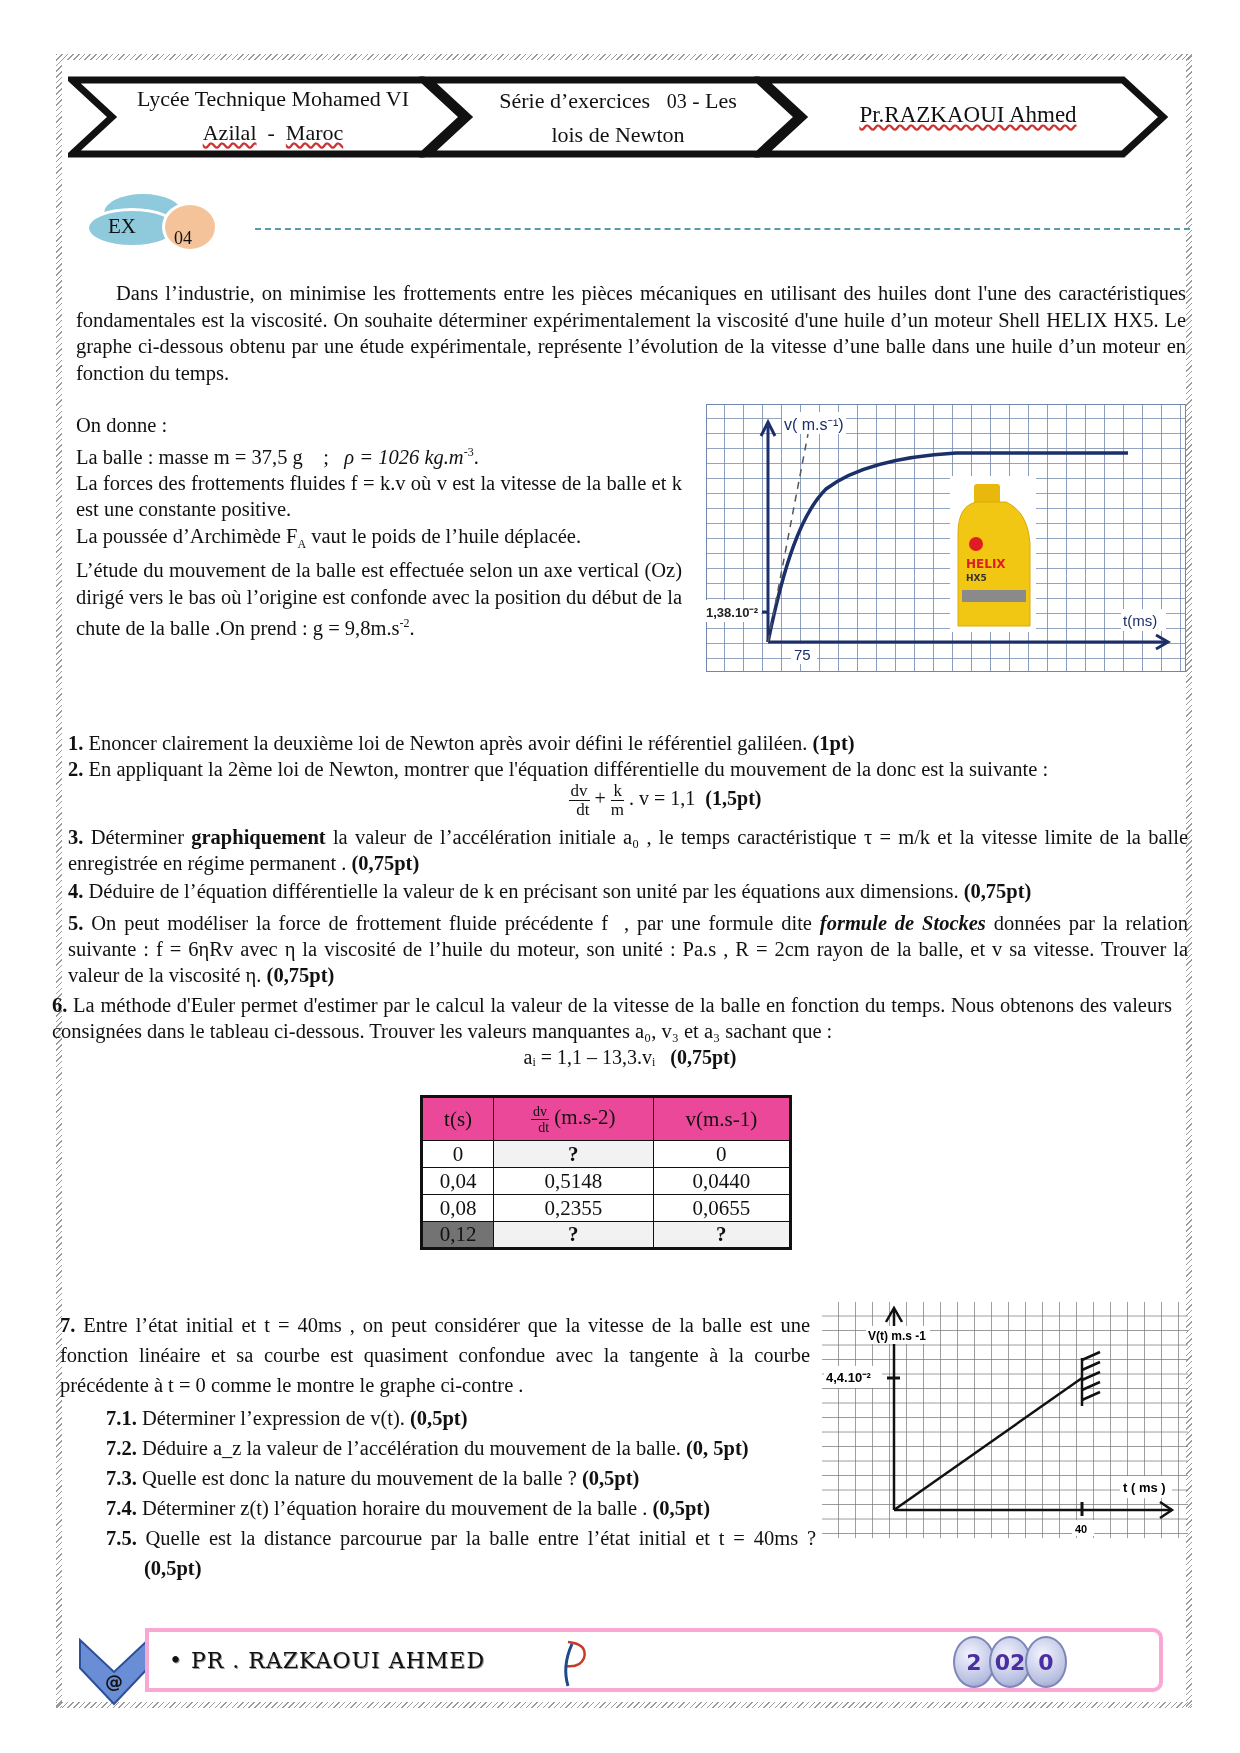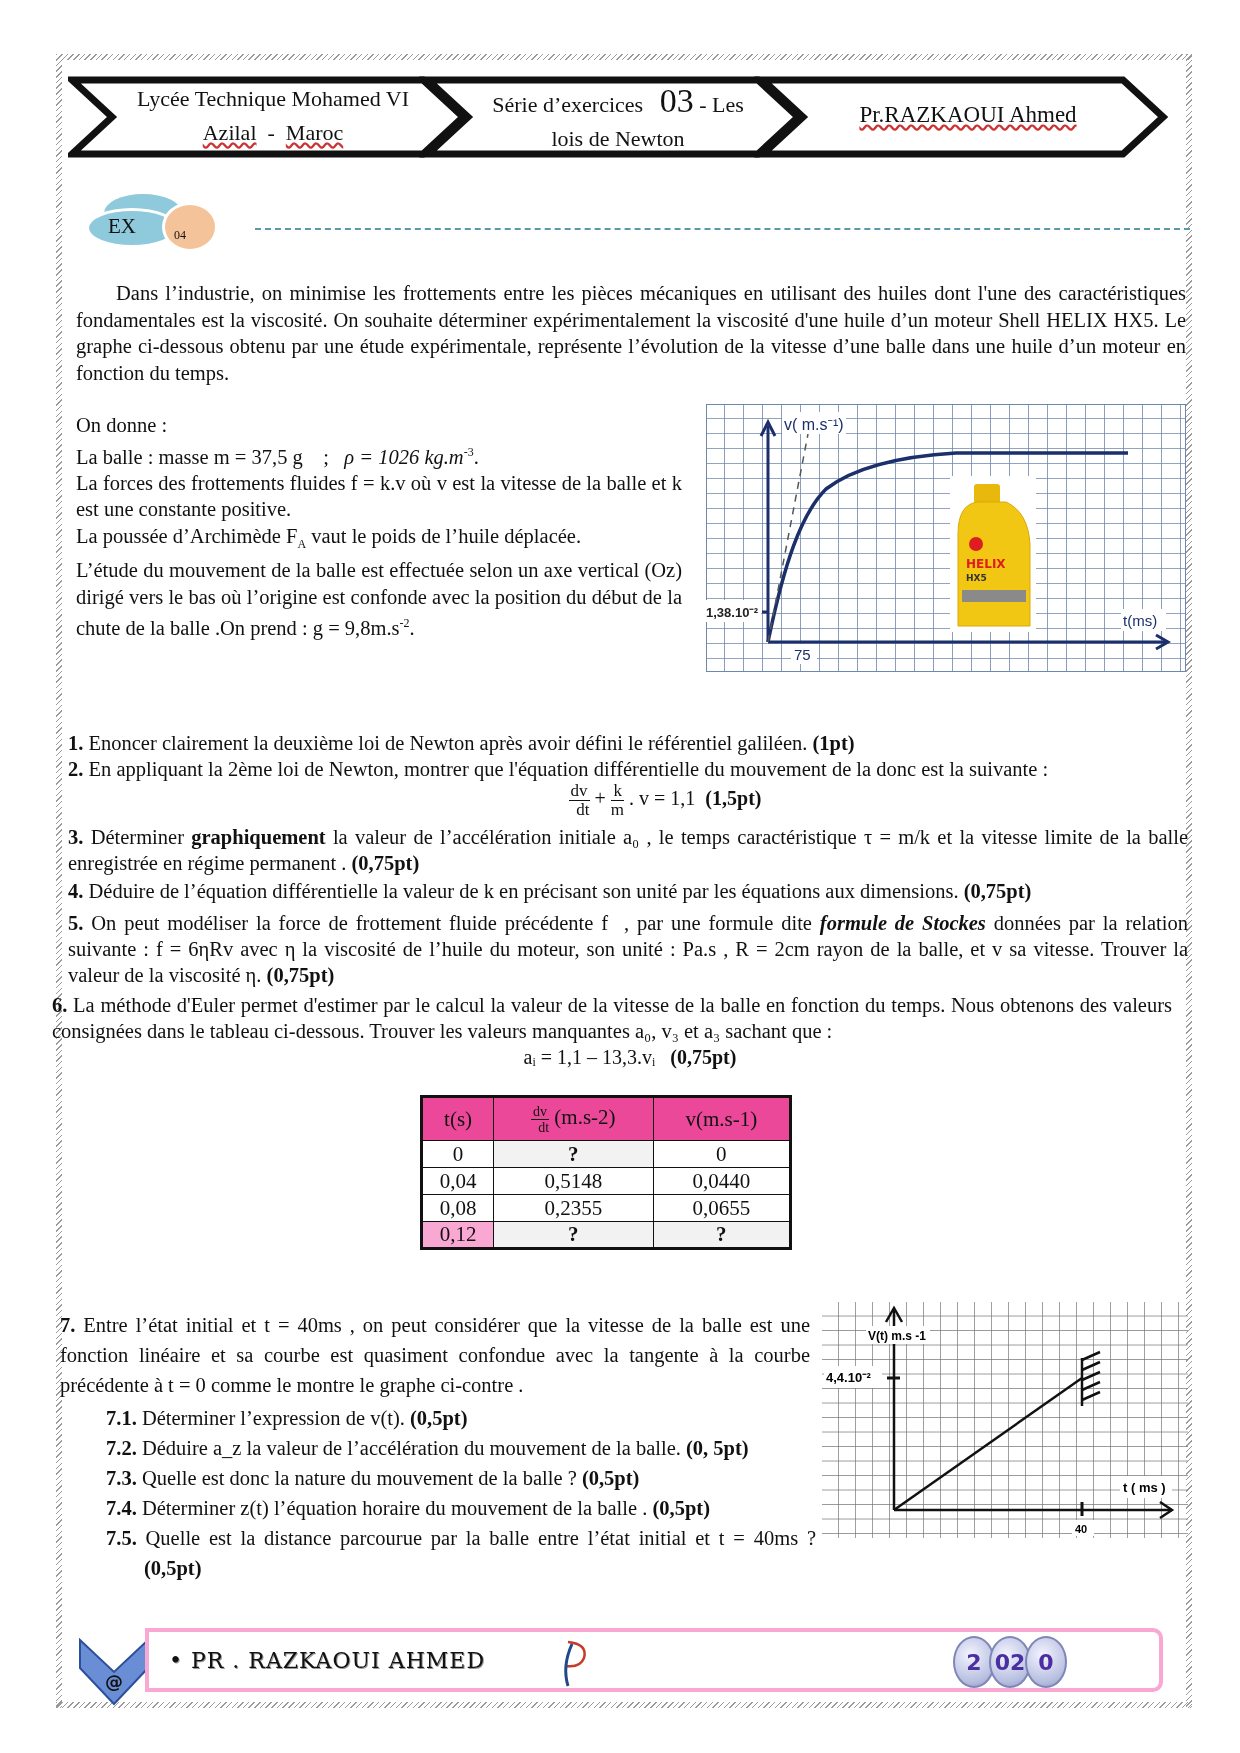--- a/index.html
+++ b/index.html
@@ -19,21 +19,21 @@
   .hcell u{text-decoration:underline;text-decoration-color:#c33;text-decoration-style:wavy}
   .h1{left:40px;top:6px;width:330px}
   .h2{left:400px;top:8px;width:300px}
   .h3{left:740px;top:22px;width:320px;font-size:23px}
   
   .exbadge{position:absolute;left:84px;top:190px;width:160px;height:70px}
   .ex-ell{position:absolute;left:2px;top:18px;width:92px;height:40px;border-radius:50%;background:#8ec9dc;border:3px solid #fff}
   .ex-back{position:absolute;left:20px;top:4px;width:78px;height:38px;border-radius:50% 50% 0 0;background:#8ec9dc}
   .ex-cyl{position:absolute;left:78px;top:12px;width:56px;height:50px;border-radius:50%;background:#f5c39a;border:3px solid #fff}
   .ex-txt{position:absolute;left:24px;top:24px;font-size:21px}
-  .ex-num{position:absolute;left:90px;top:38px;font-size:12px}
+  .ex-num{position:absolute;left:90px;top:38px;font-size:18px}
   .dashline{position:absolute;left:255px;top:228px;width:935px;border-top:2px dashed #5a9aa8}
   .para{position:absolute;font-size:20.5px;line-height:26.5px;text-align:justify}
   .intro{left:76px;top:280px;width:1110px;text-indent:40px}
   .donne{left:76px;top:412px;width:606px}
   .donne b{font-weight:normal}
   .sub{font-size:12px;vertical-align:super}
   .subd{font-size:12px;vertical-align:sub}
   
   .chart1{position:absolute;left:706px;top:404px;width:480px;height:268px}
   .chart2{position:absolute;left:822px;top:1302px;width:366px;height:236px}
@@ -67,21 +67,21 @@
       <path d="M4 4 H355 L395 41 L355 78 H4 L44 41 Z"></path>
       <path d="M360 4 H690 L730 41 L690 78 H360 L400 41 Z"></path>
       <path d="M695 4 H1055 L1095 41 L1055 78 H695 L735 41 Z"></path>
     </g>
   </svg>
   <div class="hcell h1">
     <div>Lycée Technique Mohamed VI</div>
     <div><u>Azilal</u>&nbsp;&nbsp;<span>-</span>&nbsp;&nbsp;<u>Maroc</u></div>
   </div>
   <div class="hcell h2">
-    <div><span>Série d’exercices</span>&nbsp;&nbsp;&nbsp;<span style="font-size:34px">03</span>&nbsp;<span>- Les</span></div>
+    <div><span>Série d’exercices</span>&nbsp;&nbsp;&nbsp;<span style="font-size:20px">03</span>&nbsp;<span>- Les</span></div>
     <div>lois de Newton</div>
   </div>
   <div class="hcell h3"><u>Pr.RAZKAOUI Ahmed</u></div>
 </div>
 
 <div class="exbadge">
   <div class="ex-back"></div>
   <div class="ex-ell"></div>
   <div class="ex-cyl"></div>
   <span class="ex-txt">EX</span>
@@ -183,21 +183,21 @@
     <td>0,04</td>
     <td>0,5148</td>
     <td>0,0440</td>
   </tr>
   <tr>
     <td>0,08</td>
     <td>0,2355</td>
     <td>0,0655</td>
   </tr>
   <tr>
-    <td style="background:#f9a8d4">0,12</td>
+    <td style="background:#737373">0,12</td>
     <td class="q-cell">?</td>
     <td class="q-cell">?</td>
   </tr>
 </tbody>
   </table>
 
 <div class="q" style="left:60px;top:1310px;width:750px;line-height:30px">
   <span class="qn">7.</span> <span>Entre l’état initial et t = 40ms , on peut considérer que la vitesse de la balle est une fonction linéaire et sa courbe est quasiment confondue avec la tangente à la courbe précédente à t = 0 comme le montre le graphe ci-contre .</span>
 </div>
 <div class="sub7" style="left:106px;top:1403px;width:710px">

